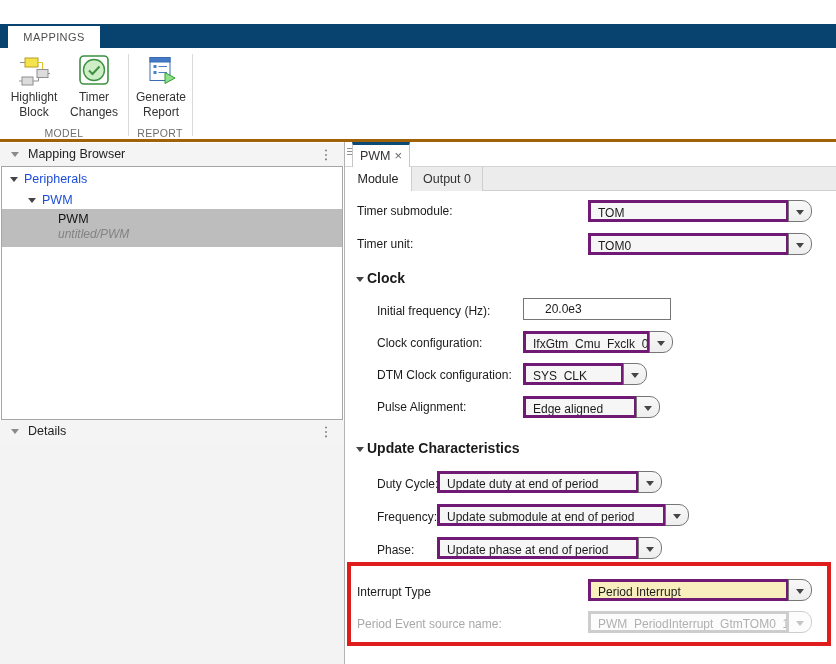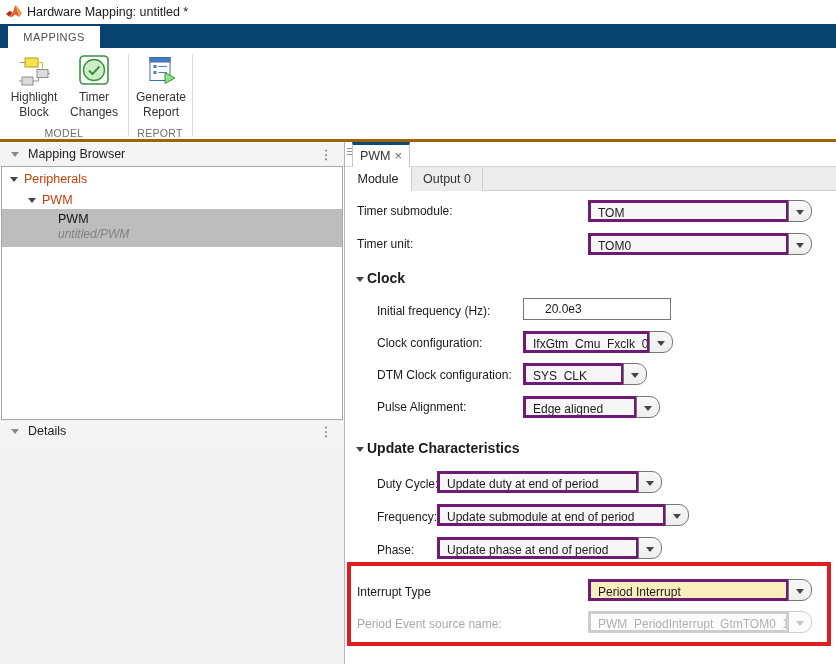--- a/index.html
+++ b/index.html
@@ -33,21 +33,21 @@
   
   .panel-header{position:absolute;left:0;width:344px;height:23px;background:#f4f4f4;}
   .panel-header .ph-title{position:absolute;left:28px;top:0;line-height:23px;font-size:12.5px;color:#222;}
   .panel-header .kebab{position:absolute;left:318px;top:0;width:16px;height:23px;line-height:23px;
     font-size:13px;color:#555;text-align:center;cursor:pointer;}
   .tri{display:inline-block;width:0;height:0;border-left:4px solid transparent;border-right:4px solid transparent;border-top:5px solid #454545;}
   .tri.gray{border-top-color:#8a8a8a;}
   .panel-header .tri{position:absolute;left:11px;top:9px;}
 
   .tree-box{position:absolute;left:1px;top:166px;width:342px;height:254px;background:#fff;border:1px solid #a6a6a6;}
-  .tree-row{position:absolute;left:0;width:100%;height:18px;font-size:12.5px;color:#c2410c;}
+  .tree-row{position:absolute;left:0;width:100%;height:18px;font-size:12.5px;color:#1d4ed8;}
   .tree-row .tri{position:absolute;top:6px;}
   .tree-row .tr-label{position:absolute;top:1px;}
   .tree-sel{position:absolute;left:0;top:42px;width:340px;height:38px;background:var(--selection-gray);}
   .tree-sel .sel-name{position:absolute;left:56px;top:3px;font-size:12.5px;color:#141414;}
   .tree-sel .sel-path{position:absolute;left:56px;top:18px;font-size:12px;font-style:italic;color:#838383;}
 
   .details-body{position:absolute;left:0;top:443px;width:344px;height:221px;background:#f3f3f3;}
 
   .v-splitter{position:absolute;left:344px;top:142px;width:1px;height:522px;background:#b3b3b3;}
 
@@ -88,28 +88,20 @@
   .combo.disabled .combo-arrow .tri{border-top-color:#c4c4c4;}
 
   .annotation-box{position:absolute;left:347px;top:562px;width:484px;height:84px;
     border:4px solid var(--annotation-red);background:transparent;}
 </style>
 </head>
 <body>
 
 <div id="app">
 
-  <div class="titlebar">
-    <svg class="app-icon" viewBox="0 0 16 16">
-      <polygon points="0,10 4,6.5 6.5,9 3,12.5" fill="#b92d1e"></polygon>
-      <polygon points="3,12.5 6.5,9 9.5,1 13.5,13 9,10.5 6,13" fill="#e06426"></polygon>
-      <polygon points="9.5,1 13.5,13 16,9 12,3.5" fill="#ef9a50"></polygon>
-    </svg>
-    <span class="title">Hardware Mapping: untitled *</span>
-  </div>
 
   <div class="ribbon">
     <div class="ribbon-tab">MAPPINGS</div>
   </div>
 
   <div class="toolstrip">
     <div class="tool-btn" style="left:6px;width:56px;">
       <svg class="ticon" viewBox="0 0 32 32">
         <path d="M2 8.5 H7" stroke="#909090" fill="none"></path>
         <rect x="7" y="4" width="13" height="9" fill="#f5e34d" stroke="#b89e1f"></rect>

